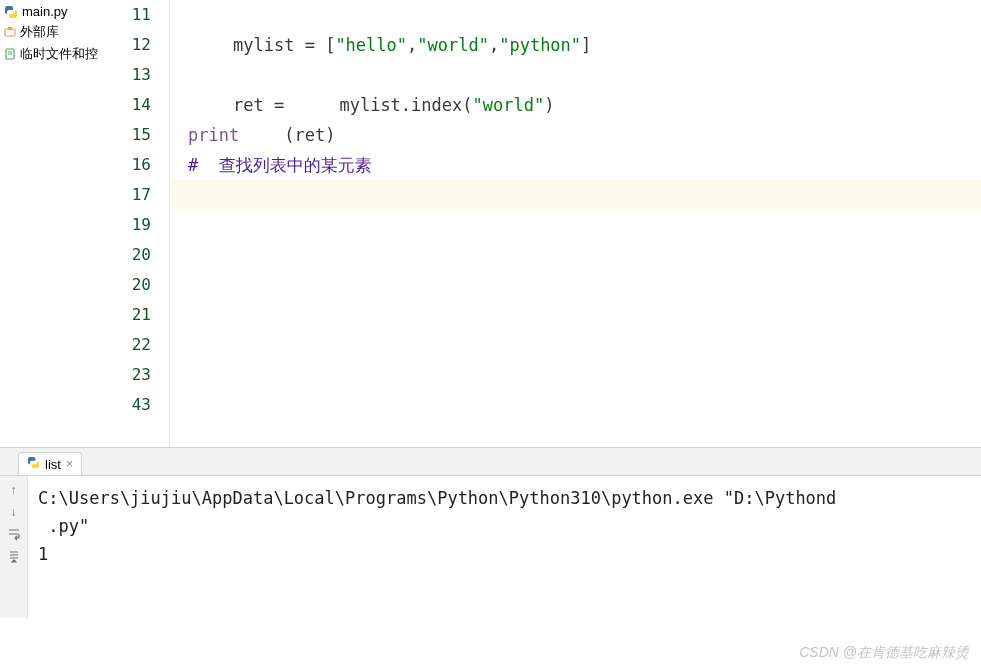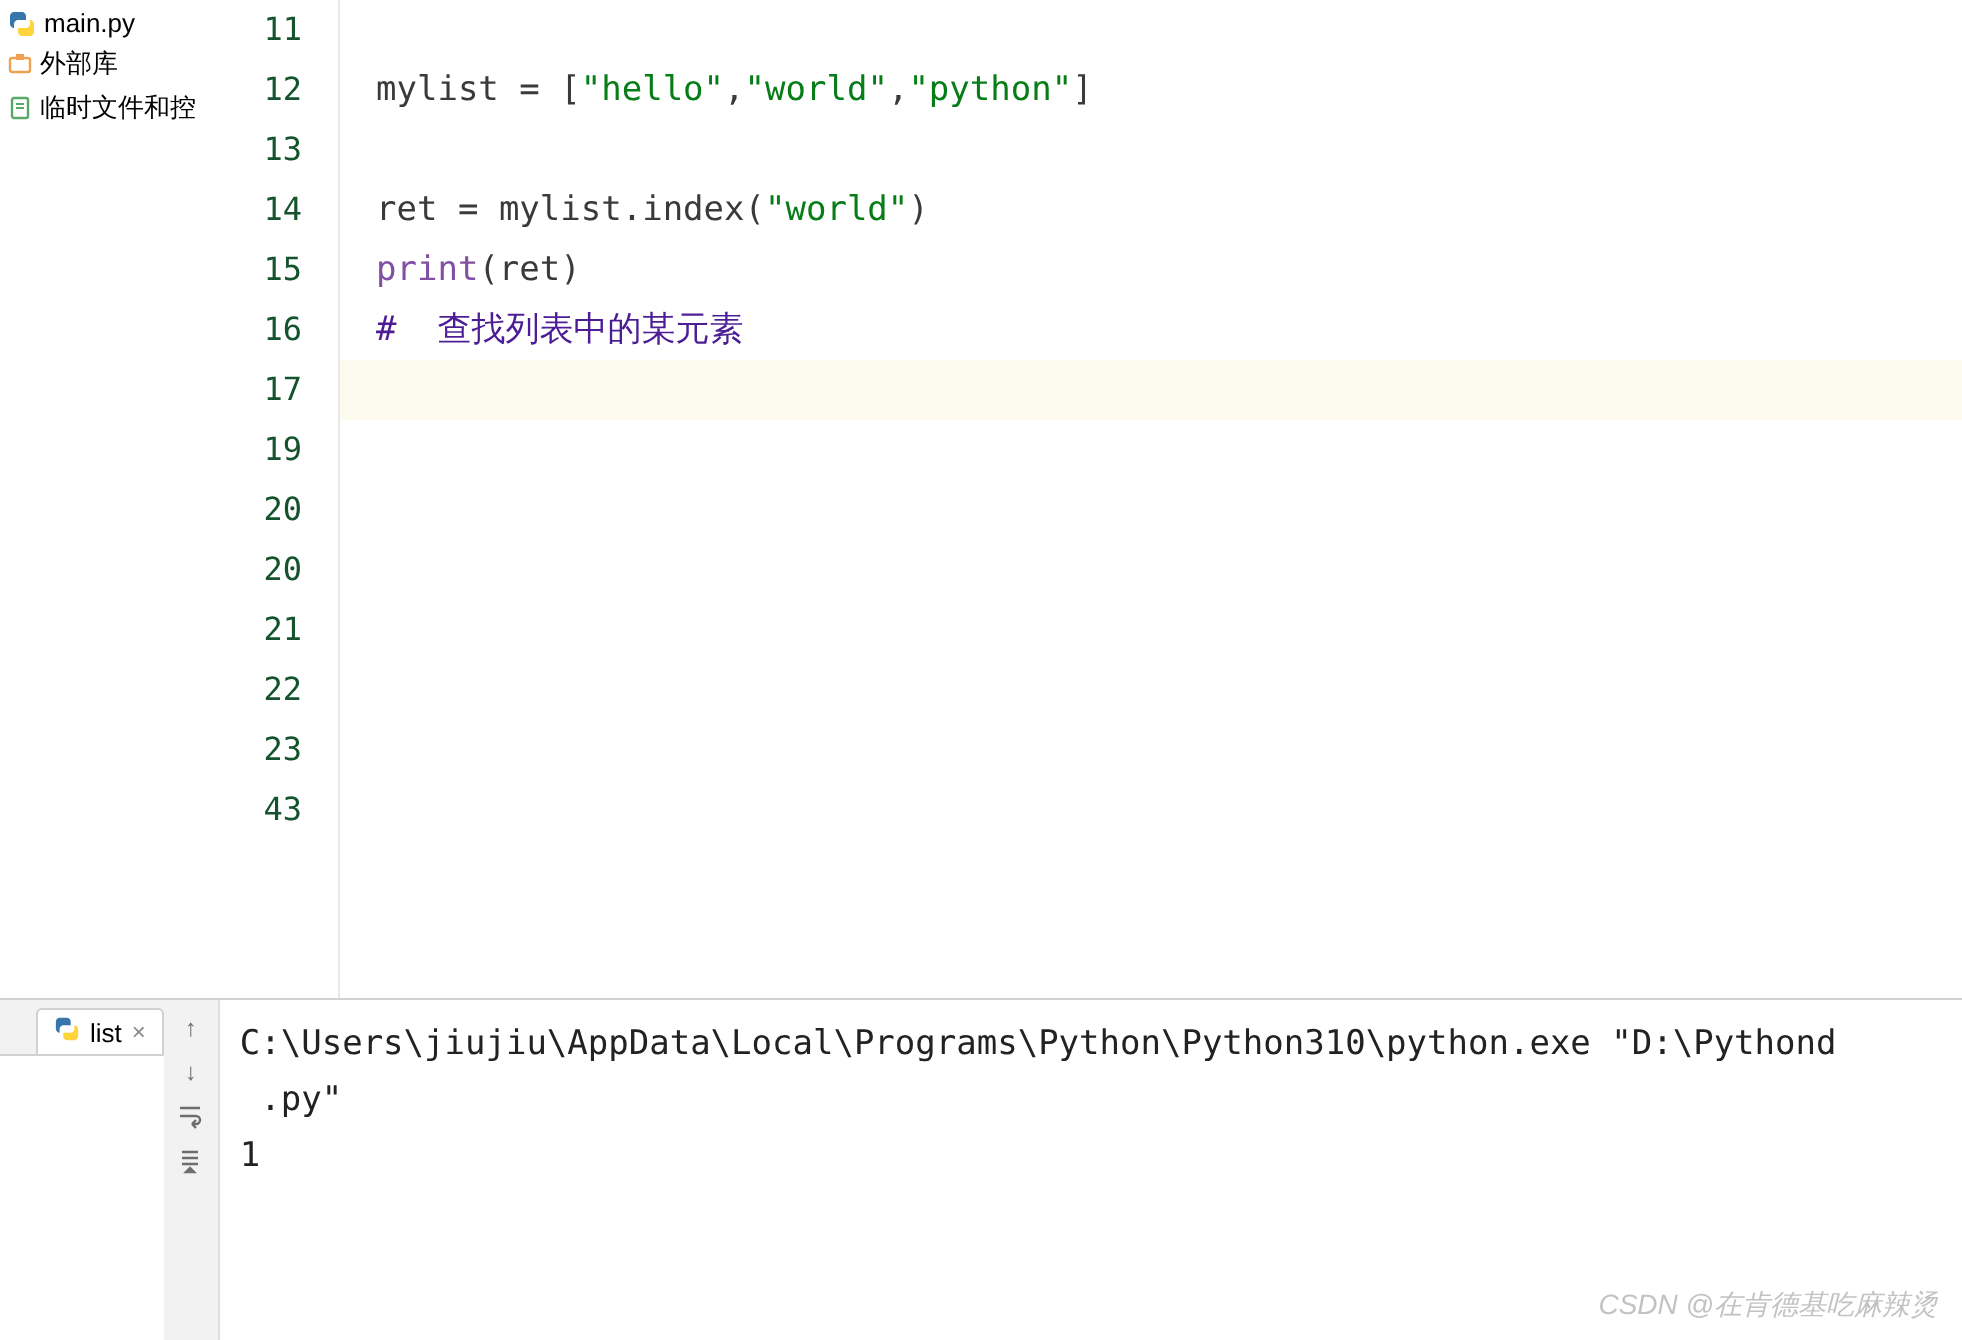--- a/index.html
+++ b/index.html
@@ -6,21 +6,21 @@
     body {
       font-family: -apple-system, BlinkMacSystemFont, "Segoe UI", sans-serif;
       background: #fff;
       width: 981px;
       height: 670px;
       overflow: hidden;
       position: relative;
     }
     .main-area {
       display: flex;
-      height: 500px;
+      height: 448px;
       border-bottom: 1px solid #d1d1d1;
     }
     .sidebar {
       width: 100px;
       background: #fff;
       font-size: 13px;
       padding-top: 2px;
     }
     .sidebar-item {
       display: flex;
@@ -57,31 +57,31 @@
     }
     .code-line {
       height: 30px;
       line-height: 30px;
       padding-left: 18px;
       white-space: pre;
     }
     .code-line.highlighted {
       background: #fcfaed;
     }
-    .tok-default { color: #3a3a3a; }
+    .tok-default { color: #3a3a3a; margin-left: 45px; }
     .tok-string { color: #067d17; }
     .tok-builtin { color: #8250a3; }
     .tok-comment { color: #4c1d95; }
     .tok-punct { color: #3a3a3a; }
     
     .bottom-panel {
       height: 170px;
       background: #fff;
       display: flex;
-      flex-direction: row;
+      flex-direction: column;
     }
     .tab-bar {
       height: 28px;
       background: #f2f2f2;
       border-bottom: 1px solid #d1d1d1;
       display: flex;
       align-items: flex-end;
       padding-left: 18px;
     }
     .tab {

